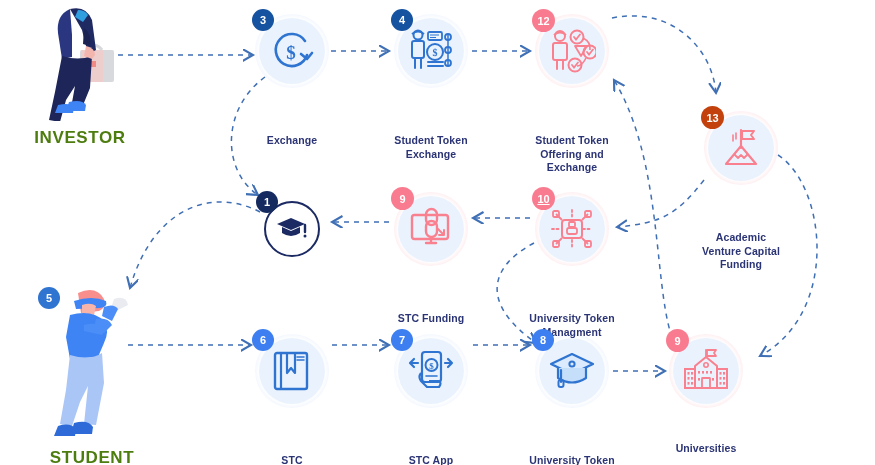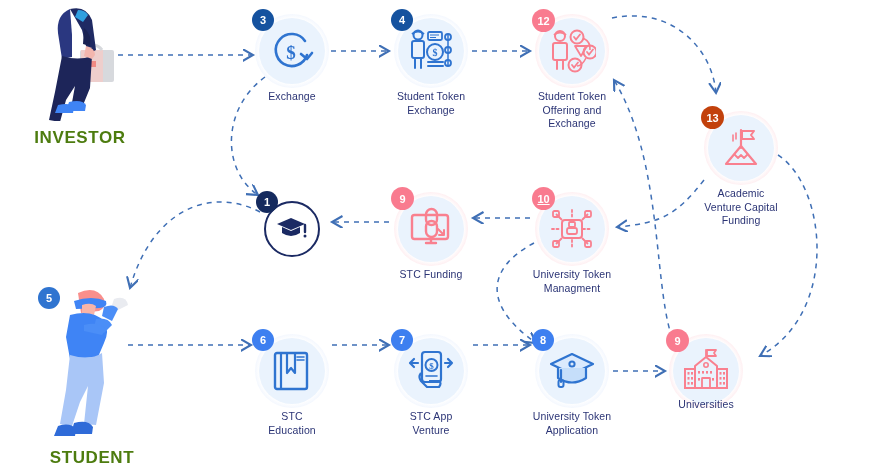--- a/index.html
+++ b/index.html
@@ -35,21 +35,21 @@
     position:absolute;border-radius:50%;
     display:flex;align-items:center;justify-content:center;
     color:#ffffff;font-size:11px;font-weight:700;
     font-family:"Liberation Sans","DejaVu Sans",sans-serif;
     letter-spacing:0px;z-index:6;
   }
 
   .label{
     position:absolute;left:50%;transform:translateX(-50%);
     text-align:center;color:#2b3475;font-size:10.5px;line-height:13.5px;
-    font-weight:400;white-space:pre;letter-spacing:0.1px;
+    font-weight:700;white-space:pre;letter-spacing:0.1px;margin-top:44px;
   }
 
   .actor-label{
     position:absolute;left:50%;transform:translateX(-50%);
     text-align:center;color:#4d7c0f;font-size:17px;font-weight:700;
     letter-spacing:0.6px;white-space:nowrap;
   }
 
   .logo-ring{
     position:absolute;left:50%;top:50%;transform:translate(-50%,-50%);

